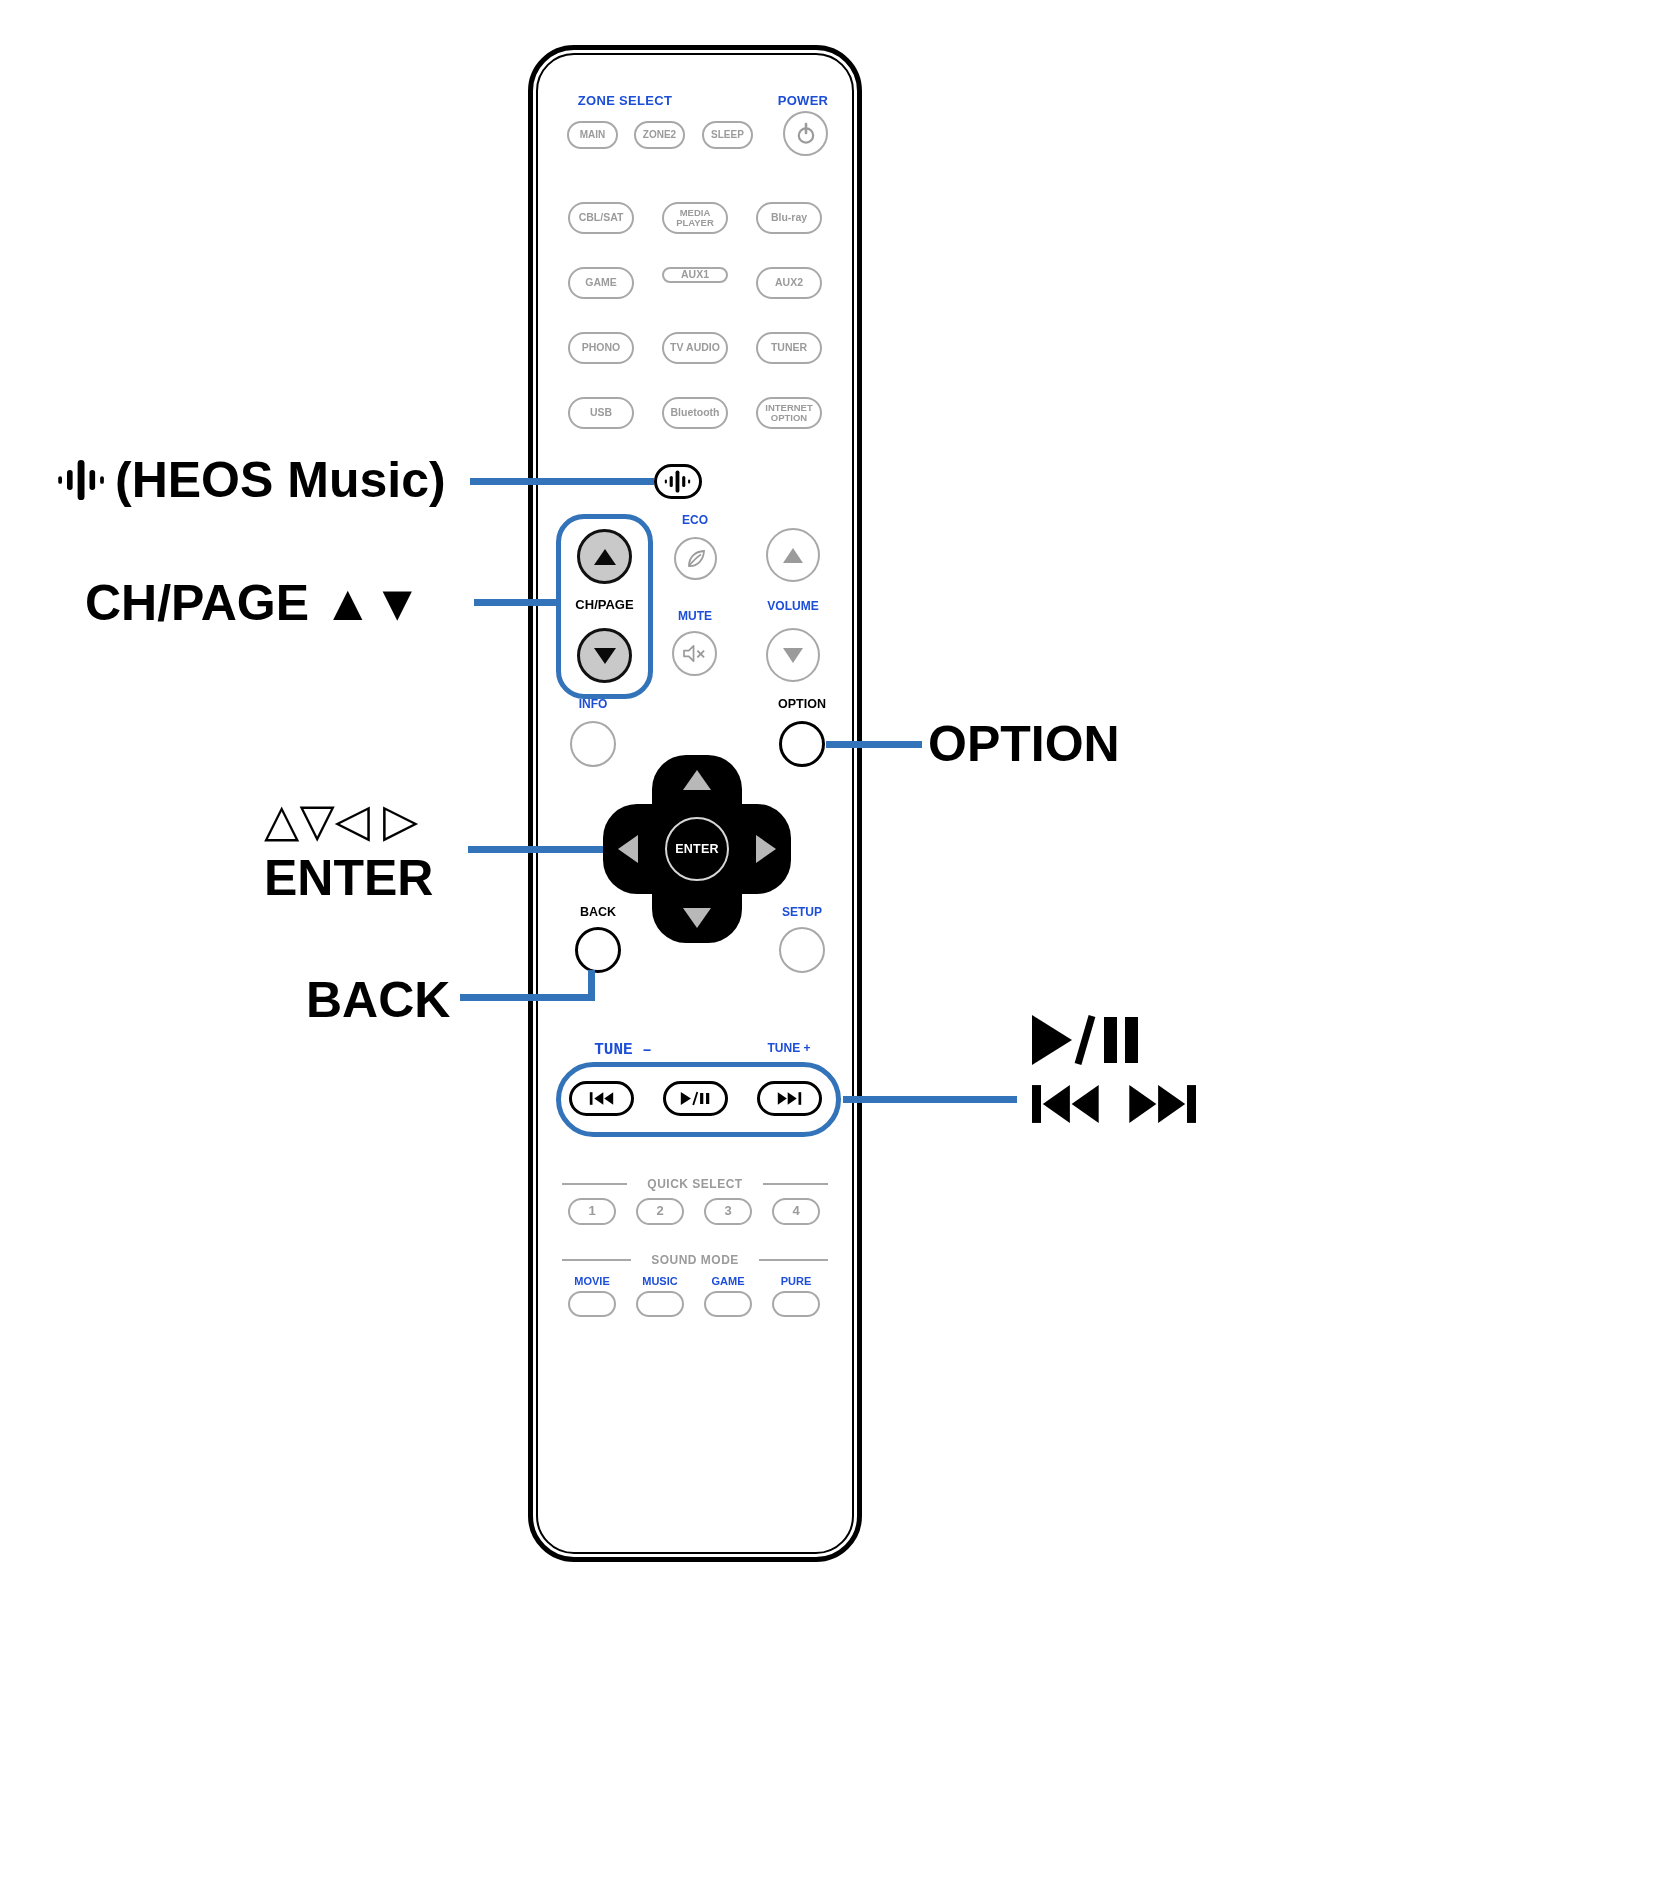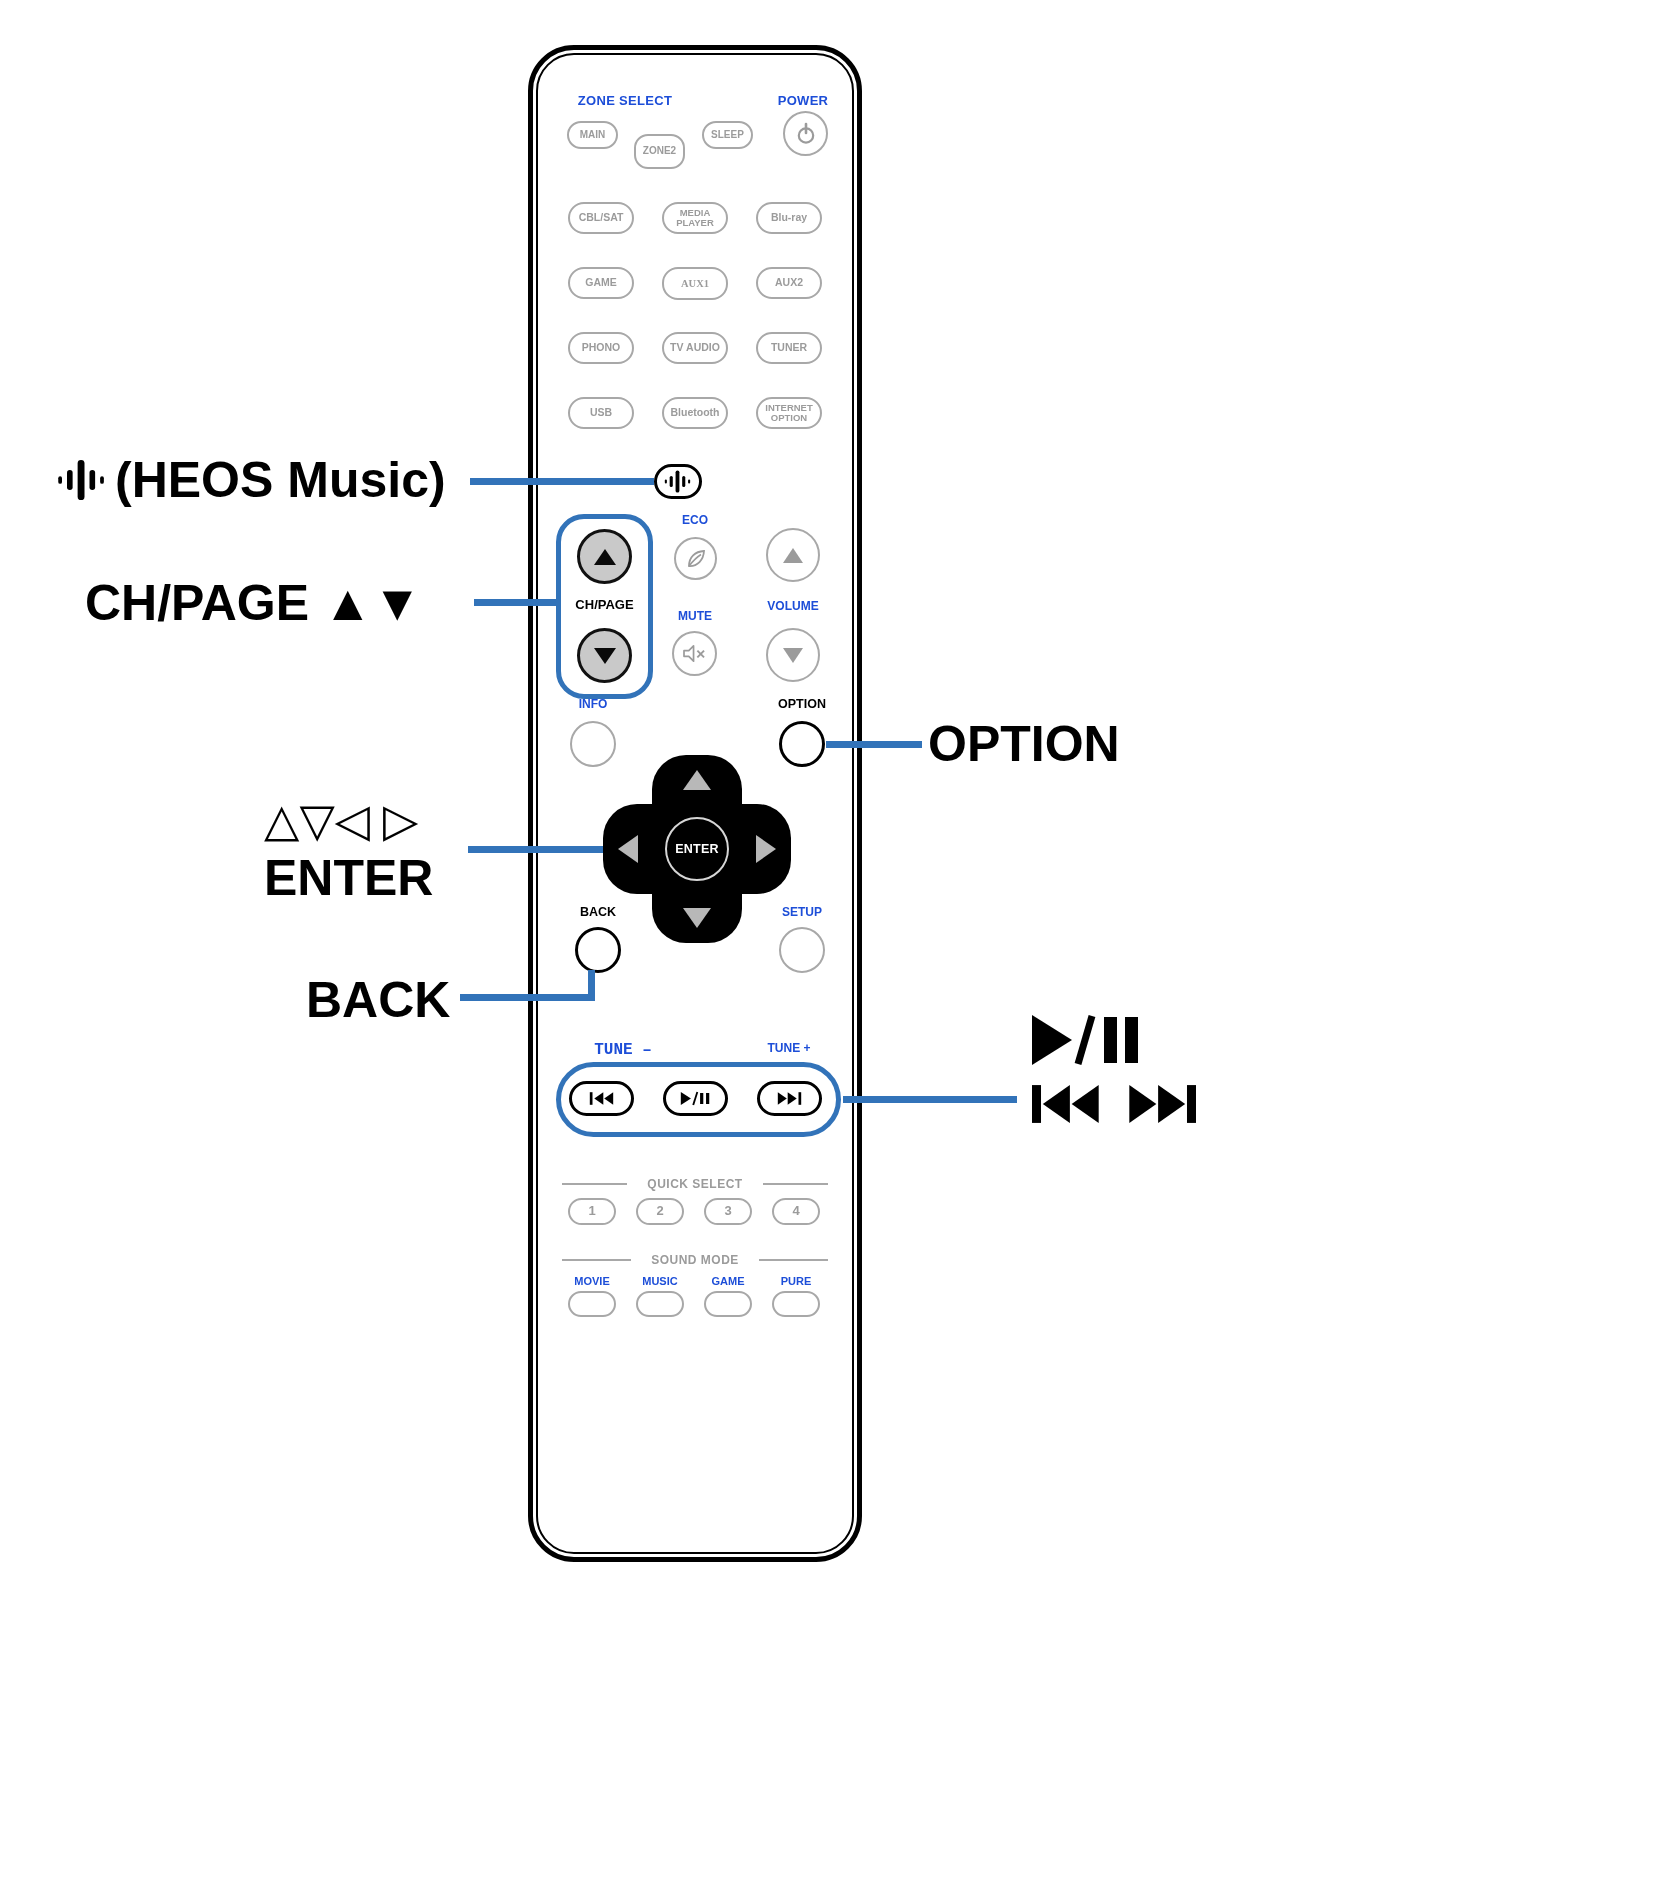--- a/index.html
+++ b/index.html
@@ -41,36 +41,36 @@
 
 <div id="canvas">
 
   <div class="abs" style="left:528px;top:45px;width:334px;height:1517px;border:5px solid #000;border-radius:46px;"></div>
   <div class="abs" style="left:536px;top:53px;width:318px;height:1501px;border:2px solid #000;border-radius:38px;"></div>
 
   <div class="abs gtxt" style="left:558px;top:93px;width:134px;font-size:13px;letter-spacing:0.3px;">ZONE SELECT</div>
   <div class="abs gtxt" style="left:768px;top:93px;width:70px;font-size:13px;letter-spacing:0.3px;">POWER</div>
 
   <div class="abs pill gray" style="left:567px;top:121px;width:51px;height:28px;border-radius:14px;font-size:10px;">MAIN</div>
-  <div class="abs pill gray" style="left:634px;top:134px;width:51px;height:35px;border-radius:14px;font-size:10px;">ZONE2</div>
+  <div class="abs pill gray" style="left:634px;top:121px;width:51px;height:28px;border-radius:14px;font-size:10px;">ZONE2</div>
   <div class="abs pill gray" style="left:702px;top:121px;width:51px;height:28px;border-radius:14px;font-size:10px;">SLEEP</div>
 
   <div class="abs circ gray" style="left:783px;top:111px;width:45px;height:45px;">
     <svg width="24" height="24" viewBox="0 0 24 24">
       <circle cx="12" cy="13.5" r="7.2" fill="none" stroke="#9b9b9b" stroke-width="2.2"></circle>
       <line x1="12" y1="2" x2="12" y2="11" stroke="#9b9b9b" stroke-width="2.6" stroke-linecap="round"></line>
     </svg>
   </div>
 
   <div class="abs pill gray" style="left:568px;top:202px;width:66px;height:32px;border-radius:16px;">CBL/SAT</div>
   <div class="abs pill gray small" style="left:662px;top:202px;width:66px;height:32px;border-radius:16px;padding:0 8px;">MEDIA PLAYER</div>
   <div class="abs pill gray" style="left:756px;top:202px;width:66px;height:32px;border-radius:16px;">Blu-ray</div>
 
   <div class="abs pill gray" style="left:568px;top:267px;width:66px;height:32px;border-radius:16px;">GAME</div>
-  <div class="abs pill gray" style="left:662px;top:267px;width:66px;height:33px;border-radius:16px;font-family:Liberation Serif, serif;">AUX1</div>
+  <div class="abs pill gray" style="left:662px;top:267px;width:66px;height:16px;border-radius:16px;">AUX1</div>
   <div class="abs pill gray" style="left:756px;top:267px;width:66px;height:32px;border-radius:16px;">AUX2</div>
 
   <div class="abs pill gray" style="left:568px;top:332px;width:66px;height:32px;border-radius:16px;">PHONO</div>
   <div class="abs pill gray" style="left:662px;top:332px;width:66px;height:32px;border-radius:16px;">TV AUDIO</div>
   <div class="abs pill gray" style="left:756px;top:332px;width:66px;height:32px;border-radius:16px;">TUNER</div>
 
   <div class="abs pill gray" style="left:568px;top:397px;width:66px;height:32px;border-radius:16px;">USB</div>
   <div class="abs pill gray" style="left:662px;top:397px;width:66px;height:32px;border-radius:16px;">Bluetooth</div>
   <div class="abs pill gray small" style="left:756px;top:397px;width:66px;height:32px;border-radius:16px;padding:0 6px;">INTERNET OPTION</div>
 

